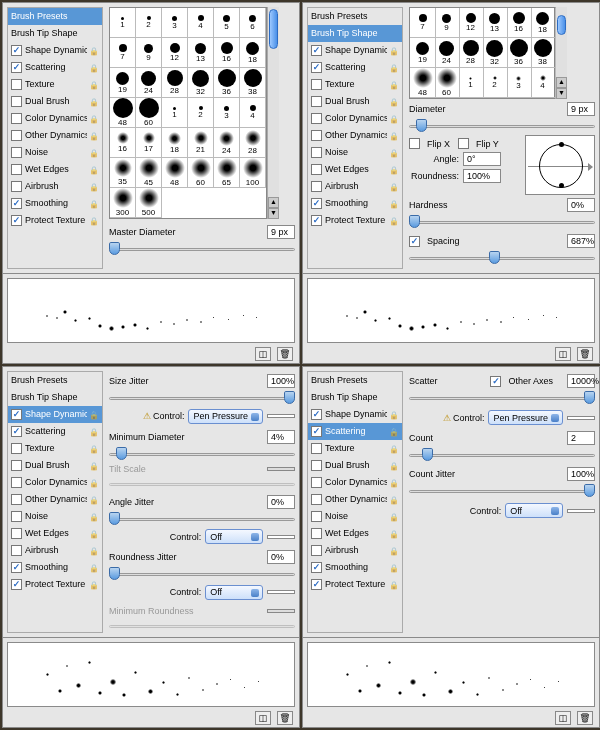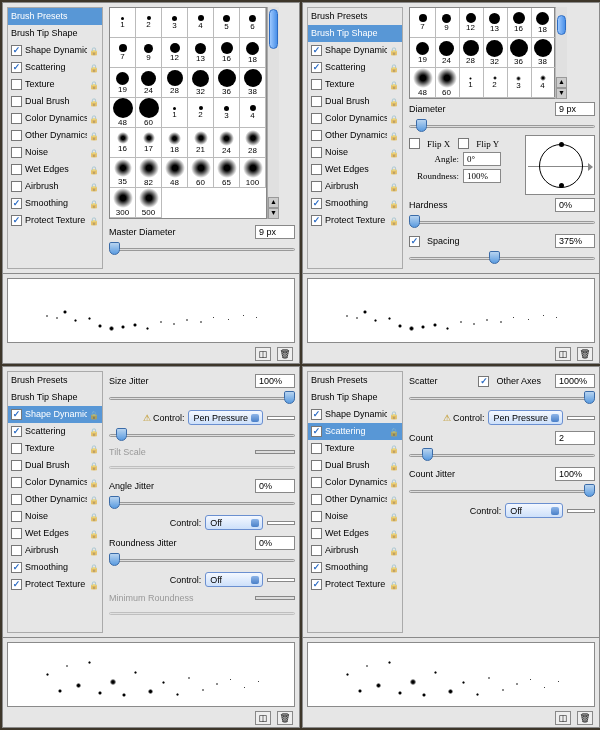--- a/index.html
+++ b/index.html
@@ -16,21 +16,21 @@
   .lock { width: 10px; height: 10px; margin-left: 2px; opacity: 0.6; flex-shrink: 0; }
   .lock::after { content: "🔒"; font-size: 8px; }
   .lbl { white-space: nowrap; overflow: hidden; font-size: 9px; }
   .main { flex: 1; padding: 4px; overflow: hidden; display: flex; flex-direction: column; font-size: 9px; }
   .brush-table { border: 1px solid #888; background: #fff; display: grid; grid-template-columns: repeat(6, 26px); position: relative; }
   .brush-cell { width: 26px; height: 30px; border-right: 1px solid #bbb; border-bottom: 1px solid #bbb; display: flex; flex-direction: column; align-items: center; justify-content: center; font-size: 8px; }
   .dot { background: #000; border-radius: 50%; }
   .soft { background: radial-gradient(circle, #000 20%, transparent 70%); }
   .field-row { display: flex; align-items: center; margin: 3px 0; gap: 4px; }
   .field-row .lbl2 { font-size: 9px; }
-  .val { border: 1px solid #888; background: #fff; padding: 1px 3px; font-size: 9px; width: 40px; text-align: left; }
+  .val { border: 1px solid #888; background: #fff; padding: 1px 3px; font-size: 9px; width: 28px; text-align: left; }
   .slider { height: 10px; position: relative; margin: 2px 0 4px 0; }
   .slider .track { position: absolute; top: 4px; left: 0; right: 0; height: 3px; background: linear-gradient(#bbb,#fff); border: 1px solid #999; border-radius: 2px; }
   .slider .thumb { position: absolute; top: -2px; width: 11px; height: 13px; background: linear-gradient(#b8d4f0,#5a9be0); border: 1px solid #3a6ba8; border-radius: 2px 2px 6px 6px; }
   .preview { height: 65px; border: 1px solid #8a8a8a; background: #fff; margin: 4px; position: relative; overflow: hidden; }
   .footer { height: 18px; display: flex; justify-content: flex-end; align-items: center; padding: 0 6px; gap: 6px; margin-top: -2px; }
   .icn { width: 16px; height: 14px; border: 1px solid #888; background: #eee; display: inline-flex; align-items: center; justify-content: center; font-size: 9px; }
   .dd { border: 1px solid #6a8fd0; background: linear-gradient(#f4f8ff,#cde0fa); padding: 1px 14px 1px 4px; font-size: 9px; position: relative; border-radius: 3px; color: #000; height: 15px; display: inline-flex; align-items: center; }
   .dd::after { content: ""; position: absolute; right: 3px; top: 3px; width: 8px; height: 8px; background: linear-gradient(#8cb4e8,#4a80c8); border-radius: 2px; }
   .control-label { font-size: 9px; }
   .circle-widget { width: 70px; height: 60px; border: 1px solid #888; background: #fff; position: relative; }
@@ -251,21 +251,21 @@
               <div class="brush-cell">
                 <div class="soft" style="width: 16px; height: 16px;"></div>
                 <div>28</div>
               </div>
               <div class="brush-cell">
                 <div class="soft" style="width: 18px; height: 18px;"></div>
                 <div>35</div>
               </div>
               <div class="brush-cell">
                 <div class="soft" style="width: 20px; height: 20px;"></div>
-                <div>82</div>
+                <div>45</div>
               </div>
               <div class="brush-cell">
                 <div class="soft" style="width: 20px; height: 20px;"></div>
                 <div>48</div>
               </div>
               <div class="brush-cell">
                 <div class="soft" style="width: 20px; height: 20px;"></div>
                 <div>60</div>
               </div>
               <div class="brush-cell">
@@ -492,21 +492,21 @@
         </div>
         <div class="field-row">
           <span class="lbl2">Diameter</span>
           <span class="spacer"></span>
           <span class="val">9 px</span>
         </div>
         <div class="slider">
             <div class="track"></div>
             <div class="thumb" style="left:4%;"></div>
           </div>
-        <div style="display:flex; gap:6px;font-family:Liberation Serif, serif;">
+        <div style="display:flex; gap:6px;">
           <div style="flex:1;">
             <div class="field-row">
               <span class="chk"></span>
               <span class="lbl2">Flip X</span>
               <span class="chk" style="margin-left:4px;"></span>
               <span class="lbl2">Flip Y</span>
             </div>
             <div class="field-row">
               <span class="lbl2" style="width:50px;text-align:right;">Angle:</span>
               <span class="val" style="width:38px;">0°</span>
@@ -529,21 +529,21 @@
           <span class="val">0%</span>
         </div>
         <div class="slider">
             <div class="track"></div>
             <div class="thumb" style="left:0%;"></div>
           </div>
         <div class="field-row">
           <span class="chk on"></span>
           <span class="lbl2">Spacing</span>
           <span class="spacer"></span>
-          <span class="val">375%</span>
+          <span class="val">687%</span>
         </div>
         <div class="slider">
             <div class="track"></div>
             <div class="thumb" style="left:43%;"></div>
           </div>
       </div>
     </div>
     <div class="preview" id="pv2">
         <div class="pdot" style="left: 38px; top: 36px; width: 2px; height: 2px; background: radial-gradient(circle, rgb(0, 0, 0) 30%, transparent 80%);"></div>
         <div class="pdot" style="left: 48px; top: 38px; width: 2px; height: 2px; background: radial-gradient(circle, rgb(0, 0, 0) 30%, transparent 80%);"></div>
@@ -656,20 +656,25 @@
         </div>
         <div class="slider">
             <div class="track"></div>
             <div class="thumb" style="left:calc(100% - 11px);"></div>
           </div>
         <div class="field-row" style="justify-content:flex-end;">
           <span class="warn control-label">Control:</span>
           <span class="dd">Pen Pressure</span>
           <span class="val" style="width:28px;"></span>
         </div>
+        <div class="field-row">
+          <span class="lbl2">Minimum Diameter</span>
+            <span class="spacer"></span>
+          <span class="val">4%</span>
+        </div>
         <div class="slider">
             <div class="track"></div>
             <div class="thumb" style="left:4%;"></div>
           </div>
         <div class="field-row disabled">
           <span class="lbl2">Tilt Scale</span>
             <span class="spacer"></span>
           <span class="val" style="background:#ddd;"></span>
         </div>
         <div class="slider" style="opacity:.5;">

